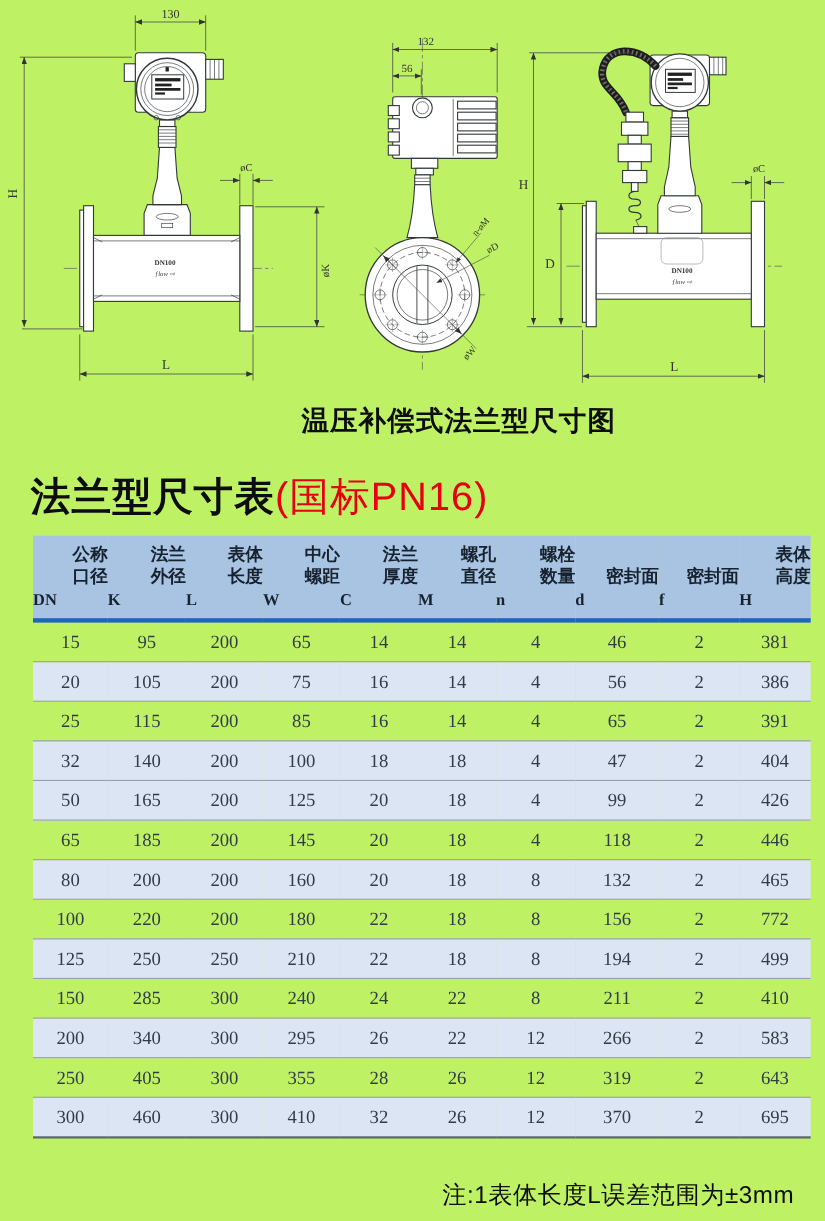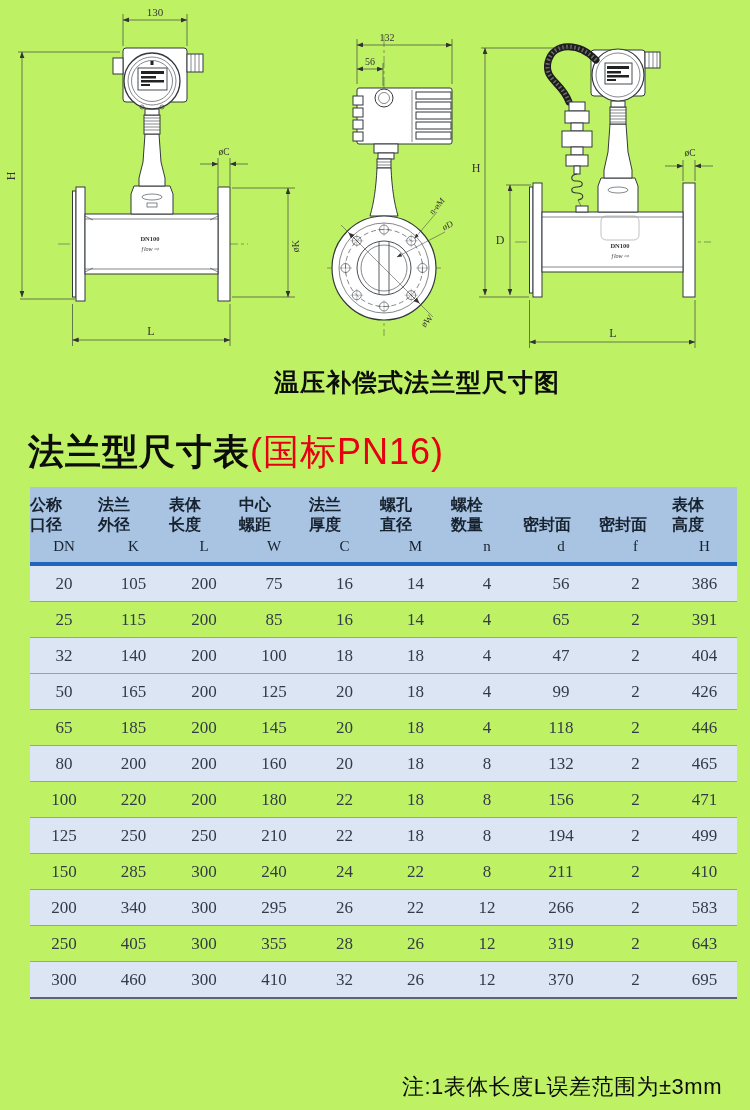--- a/index.html
+++ b/index.html
@@ -8,23 +8,23 @@
   .diagram-svg{position:absolute;}
   .caption{position:absolute;top:366px;font-size:25px;font-weight:bold;color:#0d0d0d;
            text-align:center;letter-spacing:1px;}
   .title{position:absolute;left:28px;top:428px;font-size:36px;font-weight:bold;color:#0d0d0d;
          white-space:nowrap;letter-spacing:1px;}
   .title .red{color:#e60012;font-weight:normal;}
   .spec-table{position:absolute;left:30px;top:487px;width:707px;border-collapse:collapse;table-layout:fixed;}
   .spec-table thead th{background:#a9c3e3;padding:0;vertical-align:top;border:none;}
   .spec-table thead tr{border-bottom:4px solid #1f65bd;}
   .hcell{padding-top:8px;padding-bottom:5px;}
-  .h-zh{height:20px;line-height:20px;font-size:16px;font-weight:bold;color:#16222e;text-align:left;}
+  .h-zh{height:20px;line-height:20px;font-size:16px;font-weight:bold;color:#16222e;text-align:right;}
   .h-code{height:22px;line-height:22px;font-size:15px;font-family:"Liberation Serif",serif;
-          font-weight:normal;color:#16222e;text-align:center;}
+          font-weight:bold;color:#16222e;text-align:left;}
   .spec-table tbody td{height:35px;text-align:center;font-family:"Liberation Serif",serif;
           font-size:17px;color:#333b47;border-top:1px solid #9aa0a8;padding:0;}
   .spec-table tbody tr:first-child td{border-top:none;}
   .spec-table tbody tr:last-child td{border-bottom:2px solid #5a6573;}
   .spec-table tbody tr.striped{background:#dbe5f3;}
   .note{position:absolute;top:1072px;right:28px;font-size:22px;color:#0d0d0d;letter-spacing:0.5px;}
   svg{overflow:visible;}
   svg text{font-family:"Liberation Serif",serif;fill:#333;}
   .outline{stroke:#33383d;stroke-width:1;fill:#ffffff;}
   .thin{stroke:#33383d;stroke-width:0.6;fill:none;}
@@ -336,20 +336,32 @@
           <th>
             <div class="hcell">
               <div class="h-zh">表体</div>
               <div class="h-zh">高度</div>
               <div class="h-code">H</div>
             </div>
           </th>
         </tr>
     </thead>
     <tbody>
+        <tr>
+          <td>15</td>
+          <td>95</td>
+          <td>200</td>
+          <td>65</td>
+          <td>14</td>
+          <td>14</td>
+          <td>4</td>
+          <td>46</td>
+          <td>2</td>
+          <td>381</td>
+        </tr>
         <tr class="striped">
           <td>20</td>
           <td>105</td>
           <td>200</td>
           <td>75</td>
           <td>16</td>
           <td>14</td>
           <td>4</td>
           <td>56</td>
           <td>2</td>
@@ -418,21 +430,21 @@
         <tr>
           <td>100</td>
           <td>220</td>
           <td>200</td>
           <td>180</td>
           <td>22</td>
           <td>18</td>
           <td>8</td>
           <td>156</td>
           <td>2</td>
-          <td>471</td>
+          <td>772</td>
         </tr>
         <tr class="striped">
           <td>125</td>
           <td>250</td>
           <td>250</td>
           <td>210</td>
           <td>22</td>
           <td>18</td>
           <td>8</td>
           <td>194</td>

